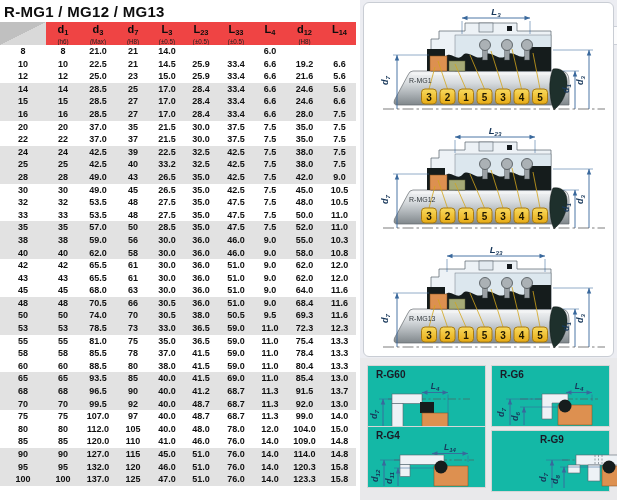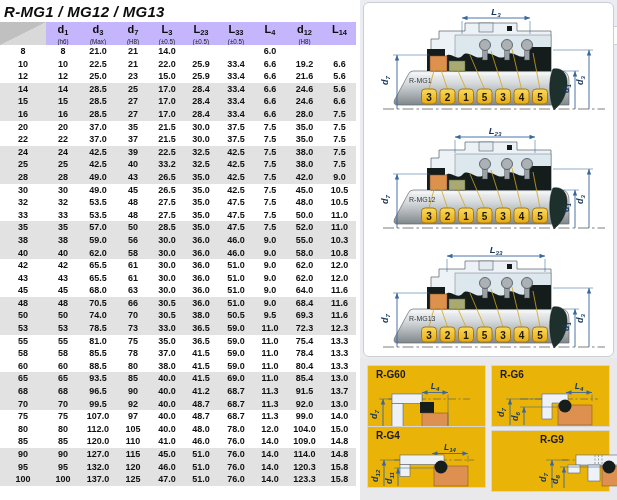--- a/index.html
+++ b/index.html
@@ -1,40 +1,40 @@
 <!DOCTYPE html>
 <html><head>
 <meta charset="utf-8">
 <style>
   html,body{margin:0;padding:0;background:#fff;}
   .page{position:relative;width:617px;height:500px;background:#fff;overflow:hidden;
         font-family:"Liberation Sans",sans-serif;color:#111;}
   
   .left{position:absolute;left:0;top:0;width:358px;height:500px;}
-  .title{font-size:15px;font-weight:700;letter-spacing:.3px;color:#0d0d0d;margin:3px 0 2px 4px;height:17px;font-style:italic;}
+  .title{font-size:15px;font-weight:700;letter-spacing:.3px;color:#0d0d0d;margin:3px 0 2px 4px;height:17px;}
   table.dim-table{border-collapse:collapse;table-layout:fixed;width:356px;}
   table.dim-table th,table.dim-table td{padding:0;margin:0;text-align:center;overflow:hidden;}
-  thead th{background:#c4b5fd;height:23px;vertical-align:top;}
+  thead th{background:#ef4444;height:23px;vertical-align:top;}
   thead th.corner{background:linear-gradient(to bottom right,#c0c0c0 49.6%,#d9d9d9 50%);}
   .sym{display:block;font-size:11px;font-weight:700;line-height:11px;margin-top:2px;color:#0d0d0d;}
   .sym sub{font-size:7.5px;vertical-align:-2px;}
   .tol{display:block;font-size:6.3px;font-weight:400;line-height:7px;color:#222;}
   tbody td{height:12.6px;font-size:9px;font-weight:700;color:#101010;line-height:12.6px;}
   tbody tr.stripe td{background:#e2e2e2;}
   tbody td.idx{font-weight:700;}
   
   .right{position:absolute;left:360px;top:0;width:257px;height:500px;background:#ecedf2;}
   .corner-tab{position:absolute;right:0;top:26px;width:13px;height:17px;background:#fcfcfd;
               border:1px solid #ccd0d8;border-right:none;border-radius:5px 0 0 5px;}
   .main-box{position:absolute;left:3px;top:2px;width:249px;height:353px;background:#fff;
             border:1px solid #c9cdd4;border-radius:6px;overflow:hidden;}
   .main-slot{width:244px;height:117px;margin:0 auto;}
   .main-slot svg{display:block;margin:2px auto 0 auto;}
   .small-grid{position:absolute;left:0;top:358px;width:257px;height:142px;background:#e9e9eb;}
-  .card{position:absolute;width:119px;height:62px;background:#eab308;border:1px solid #d6d6d6;box-sizing:border-box;}
+  .card{position:absolute;width:119px;height:62px;background:#14b8a6;border:1px solid #d6d6d6;box-sizing:border-box;}
   .card-label{font-size:10px;font-weight:700;color:#1a1a26;margin:3px 0 0 8px;height:12px;}
   .card-svg svg{display:block;margin:0 auto;}
   #c0{left:7px;top:7px;} #c1{left:131px;top:7px;} #c2{left:7px;top:68px;} #c3{left:131px;top:72px;padding-left:40px;}
   
   .dimline{stroke:#39689c;stroke-width:.9;fill:none;}
   .extline{stroke:#39689c;stroke-width:.55;fill:none;}
   .arr{fill:#39689c;stroke:none;}
   text.dlab{fill:#17375a;font-style:italic;font-weight:700;font-family:"Liberation Sans",sans-serif;}
 </style>
 </head>
@@ -99,21 +99,21 @@
             <td></td>
             <td>6.0</td>
             <td></td>
             <td></td>
           </tr>
           <tr>
             <td class="idx">10</td>
             <td>10</td>
             <td>22.5</td>
             <td>21</td>
-            <td>22.0</td>
+            <td>14.5</td>
             <td>25.9</td>
             <td>33.4</td>
             <td>6.6</td>
             <td>19.2</td>
             <td>6.6</td>
           </tr>
           <tr>
             <td class="idx">12</td>
             <td>12</td>
             <td>25.0</td>

